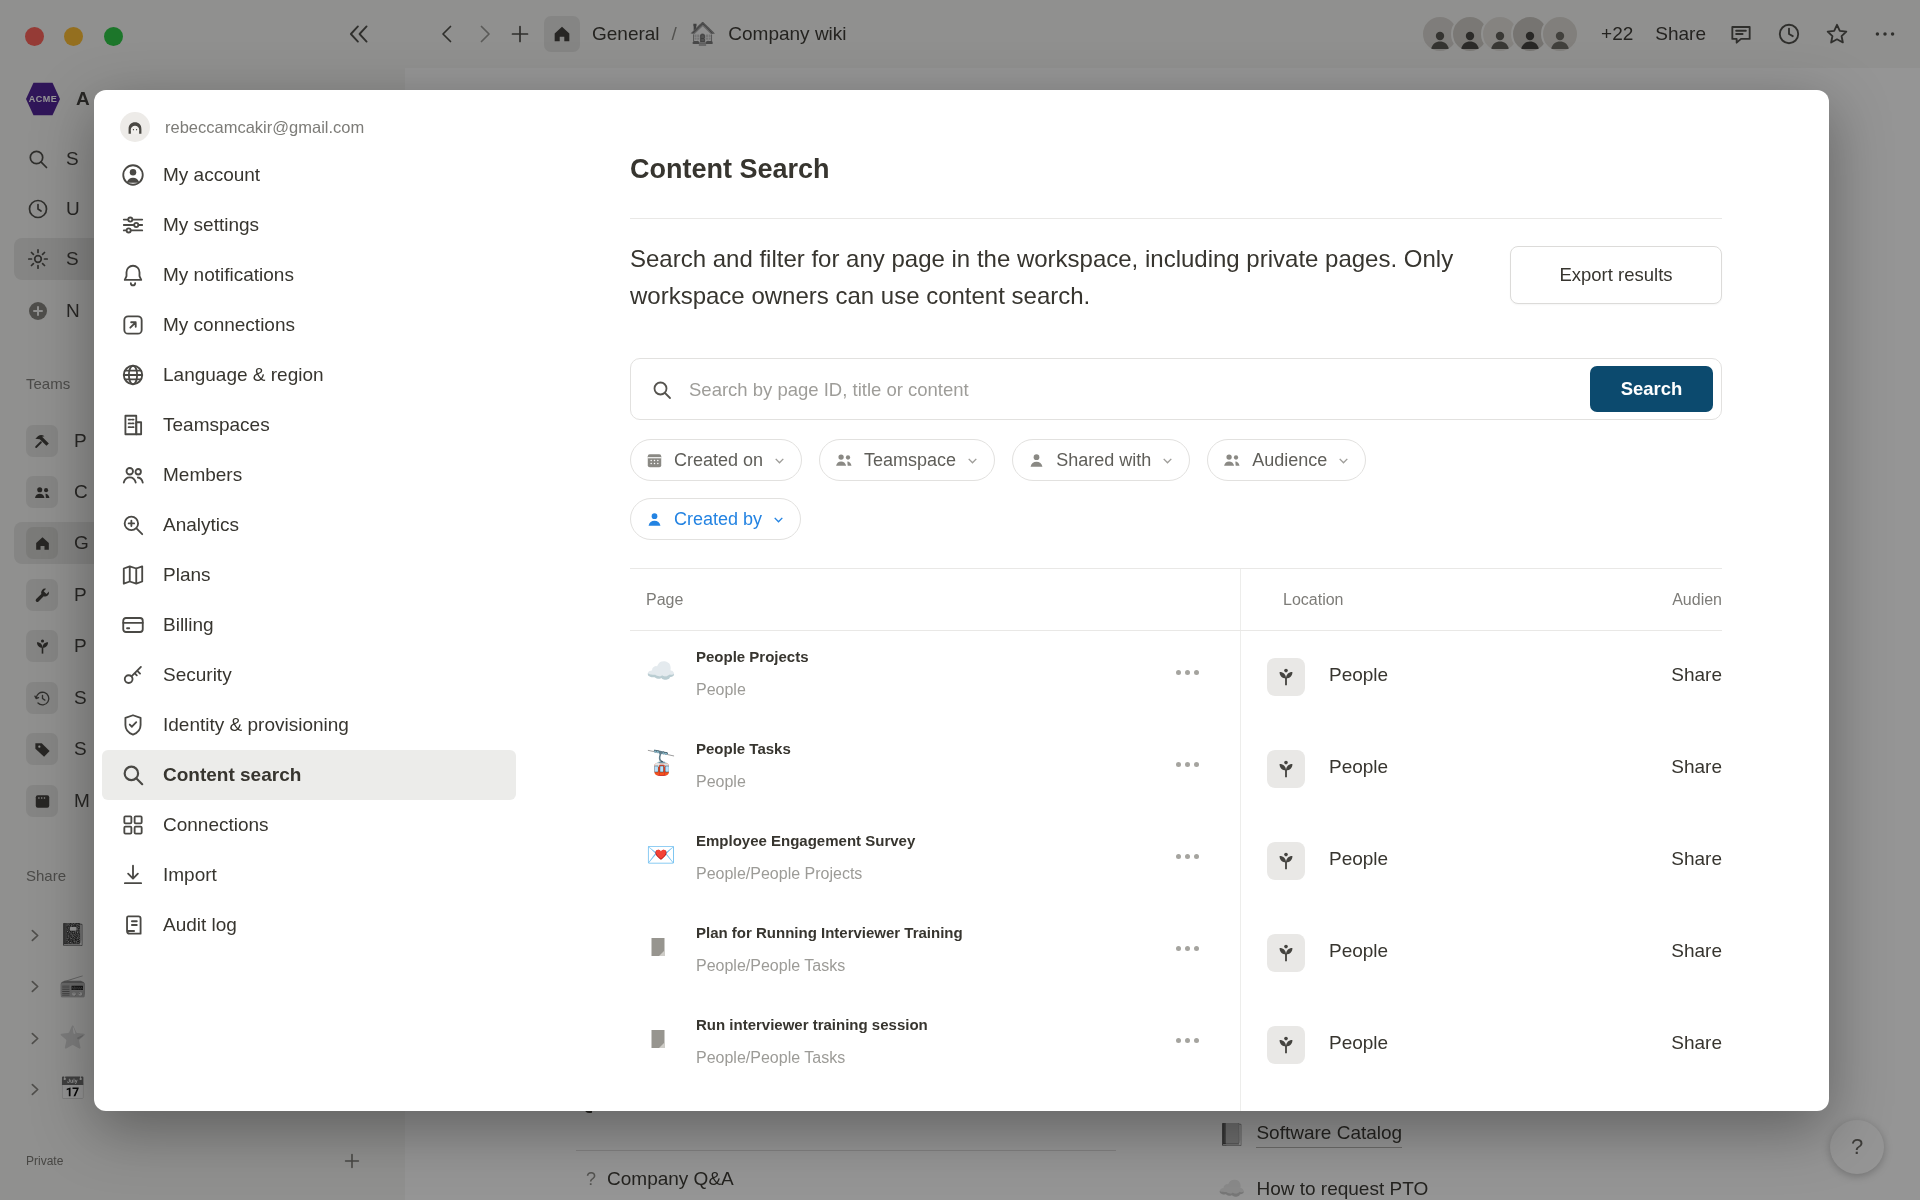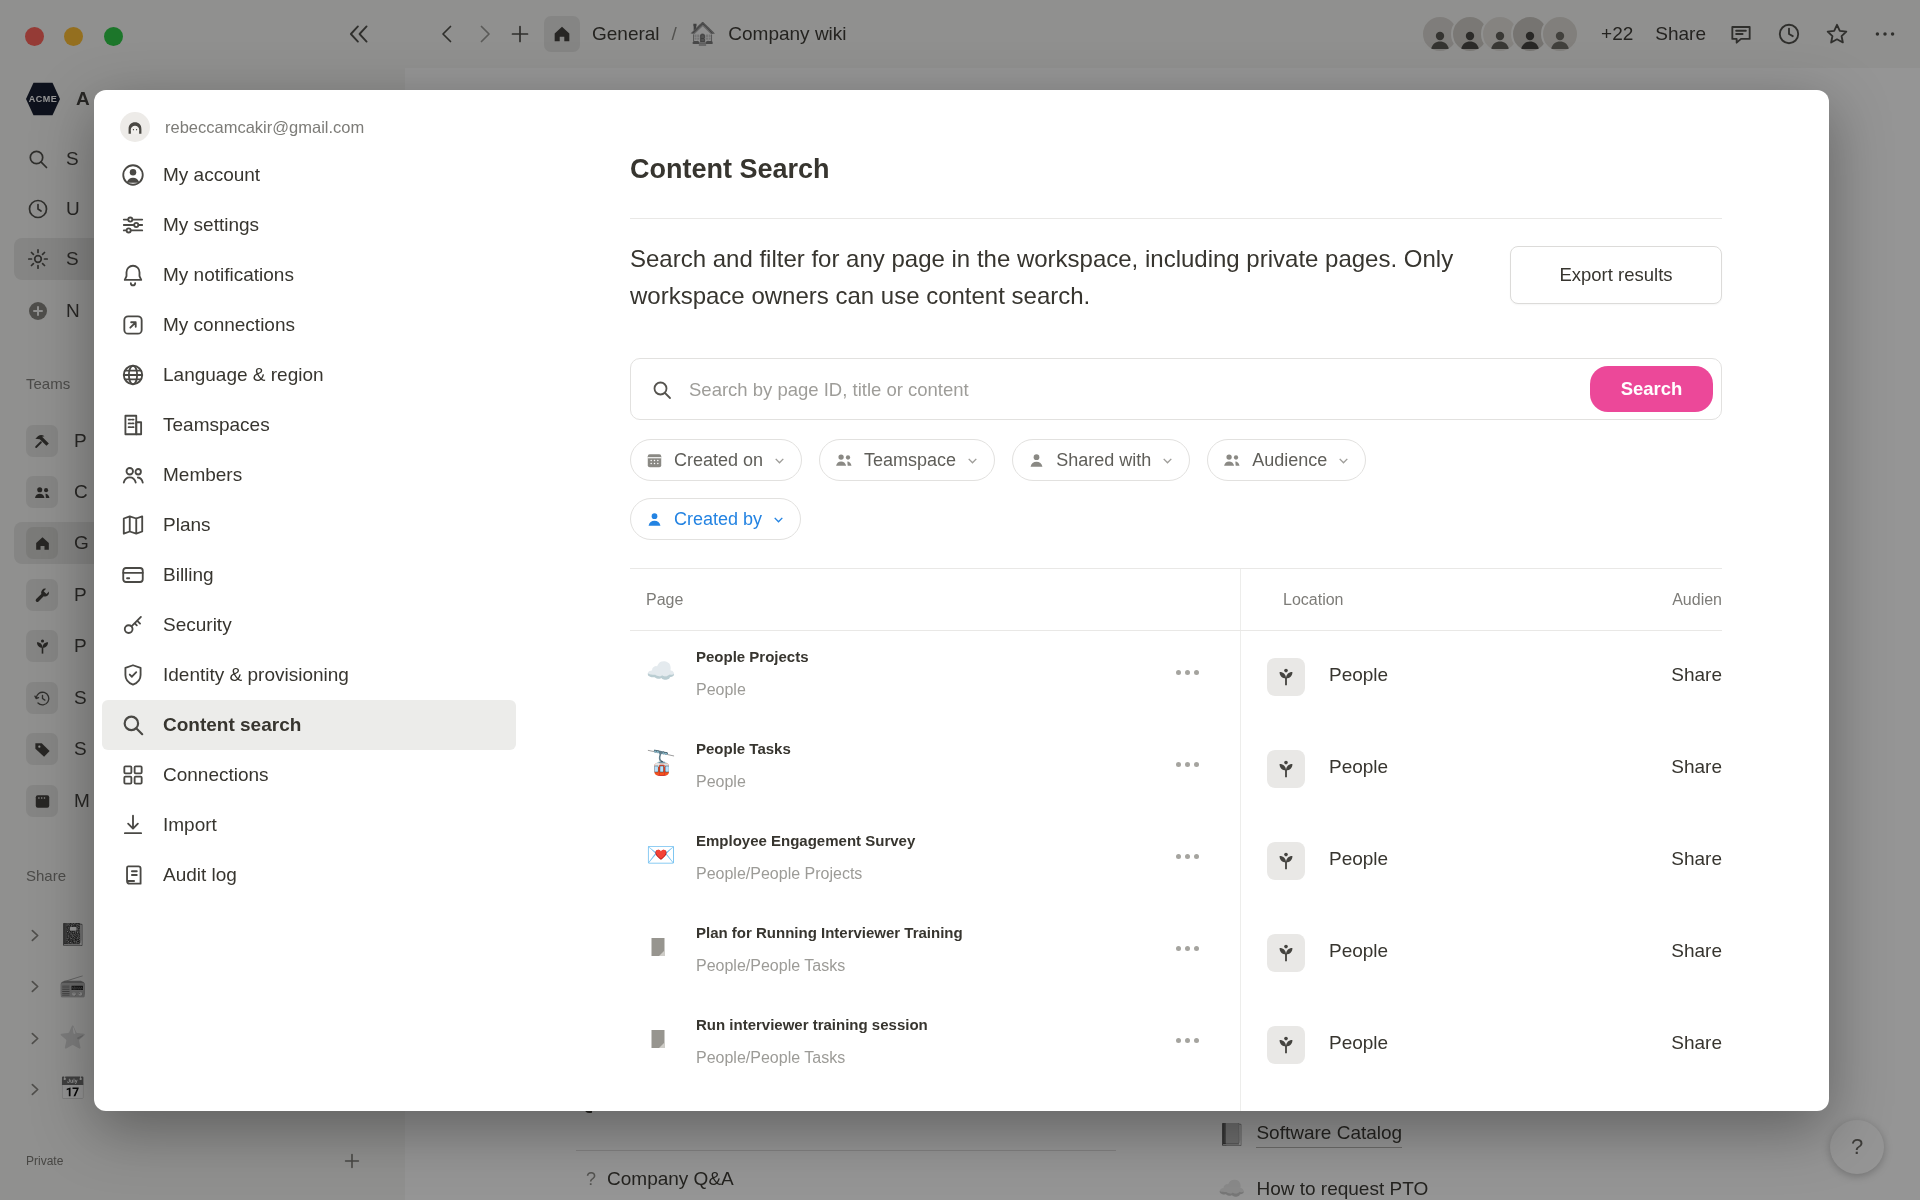--- a/index.html
+++ b/index.html
@@ -23,21 +23,21 @@
   .av:first-child{margin-left:0;}
   .emj{font-size:22px;line-height:1;filter:grayscale(1);}
 
   
   .sidebar{position:absolute;left:0;top:68px;width:405px;bottom:0;background:#f6f6f4;}
   .srow{position:absolute;left:14px;right:14px;height:42px;display:flex;align-items:center;padding-left:12px;border-radius:8px;gap:16px;}
   .srow.sel{background:rgba(0,0,0,.08);}
   .slabel{font-size:15px;font-weight:400;color:#7d7c78;}
   .sletter{font-size:19px;color:#3c3a36;white-space:nowrap;}
   .tchip{width:32px;height:32px;border-radius:7px;background:rgba(0,0,0,.08);display:flex;align-items:center;justify-content:center;flex:0 0 auto;}
-  .acme{width:34px;height:34px;background:#0f172a;color:#fff;display:flex;align-items:center;justify-content:center;
+  .acme{width:34px;height:34px;background:#4c1d95;color:#fff;display:flex;align-items:center;justify-content:center;
         font-size:9px;font-weight:700;letter-spacing:.5px;border-radius:4px;
         clip-path:polygon(22% 2%,78% 2%,100% 50%,78% 98%,22% 98%,0 50%);}
 
   
   .qa-h{font-size:24px;font-weight:700;color:#37352f;}
   .bglink{display:flex;align-items:center;gap:11px;font-size:19px;color:#37352f;}
   .helpbtn{width:54px;height:54px;border-radius:50%;background:#fff;box-shadow:0 2px 8px rgba(0,0,0,.25);
            display:flex;align-items:center;justify-content:center;font-size:22px;color:#63615c;}
 
   
@@ -60,21 +60,21 @@
   .cdiv{position:absolute;left:0;top:128px;width:1092px;height:1px;background:#e9e8e6;}
   .cdesc{position:absolute;left:0;top:150px;width:880px;font-size:24px;line-height:37px;color:#37352f;}
   .exportbtn{position:absolute;right:0;top:156px;width:210px;height:56px;border:1px solid #dcdbd9;border-radius:8px;
              background:#fff;display:flex;align-items:center;justify-content:center;font-size:18.5px;color:#37352f;
              box-shadow:0 1px 2px rgba(0,0,0,.04);}
   .searchwrap{position:absolute;left:0;top:268px;width:1092px;height:62px;border:1px solid #e2e1df;border-radius:10px;
               box-sizing:border-box;background:#fff;}
   .searchwrap input{position:absolute;left:56px;top:1px;height:58px;width:860px;border:none;outline:none;font-size:18.5px;
                     color:#37352f;font-family:inherit;background:transparent;}
   .searchwrap input::placeholder{color:#9e9d99;}
-  .searchbtn{position:absolute;right:8px;top:7px;width:123px;height:46px;border-radius:18px;background:#ec4899;color:#fff;
+  .searchbtn{position:absolute;right:8px;top:7px;width:123px;height:46px;border-radius:7px;background:#0c4a6e;color:#fff;
              font-size:18.5px;font-weight:700;display:flex;align-items:center;justify-content:center;}
   .chiprow{position:absolute;left:0;display:flex;gap:17px;}
   .chip{height:42px;border:1px solid #e2e1df;border-radius:21px;background:#fff;display:inline-flex;align-items:center;
         gap:10px;padding:0 15px 0 14px;font-size:18px;color:#5f5e59;box-sizing:border-box;}
   .chip svg.fillic{fill:#8a8984;stroke:none;}
   .chip .chev{stroke:#9e9d99;}
   .chip.active{color:#2383e2;}
   .chip.active svg.fillic{fill:#2383e2;}
   .chip.active .chev{stroke:#2383e2;}
 
@@ -468,20 +468,29 @@
               <path d="M3.5 19c.8-3.2 2.9-4.8 5.5-4.8s4.7 1.6 5.5 4.8"></path>
               <circle cx="16.8" cy="9" r="2.5"></circle>
               <path d="M16.5 14.3c2.3.2 3.9 1.7 4.5 4.7"></path>
             </svg>
           </span>
         <span>Members</span>
       </div>
       <div class="mrow">
         <span class="sic">
             <svg width="26" height="26" viewBox="0 0 24 24">
+              <circle cx="10.5" cy="10.5" r="6.2"></circle>
+              <path d="M15.2 15.2 20.5 20.5M10.5 8v5M8 10.5h5"></path>
+            </svg>
+          </span>
+        <span>Analytics</span>
+      </div>
+      <div class="mrow">
+        <span class="sic">
+            <svg width="26" height="26" viewBox="0 0 24 24">
               <path d="M9 4 3.5 6v14L9 18l6 2 5.5-2V4L15 6 9 4zM9 4v14M15 6v14"></path>
             </svg>
           </span>
         <span>Plans</span>
       </div>
       <div class="mrow">
         <span class="sic">
             <svg width="26" height="26" viewBox="0 0 24 24">
               <rect x="3" y="5.5" width="18" height="13" rx="2.5"></rect>
               <path d="M3 10h18M6.5 15h2"></path>

